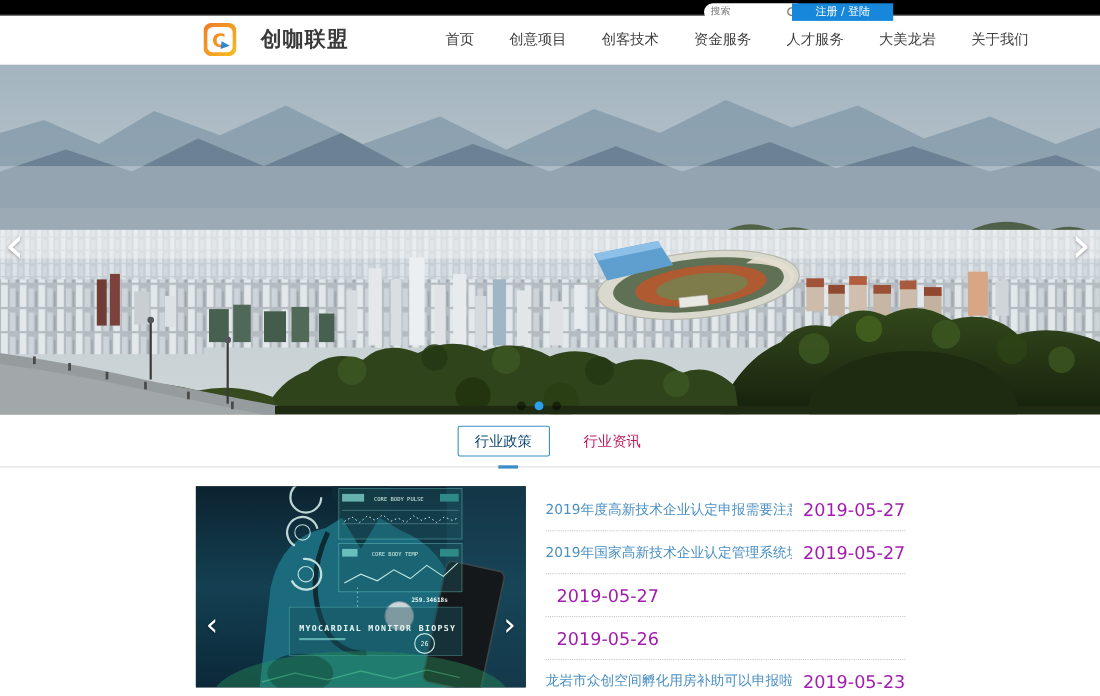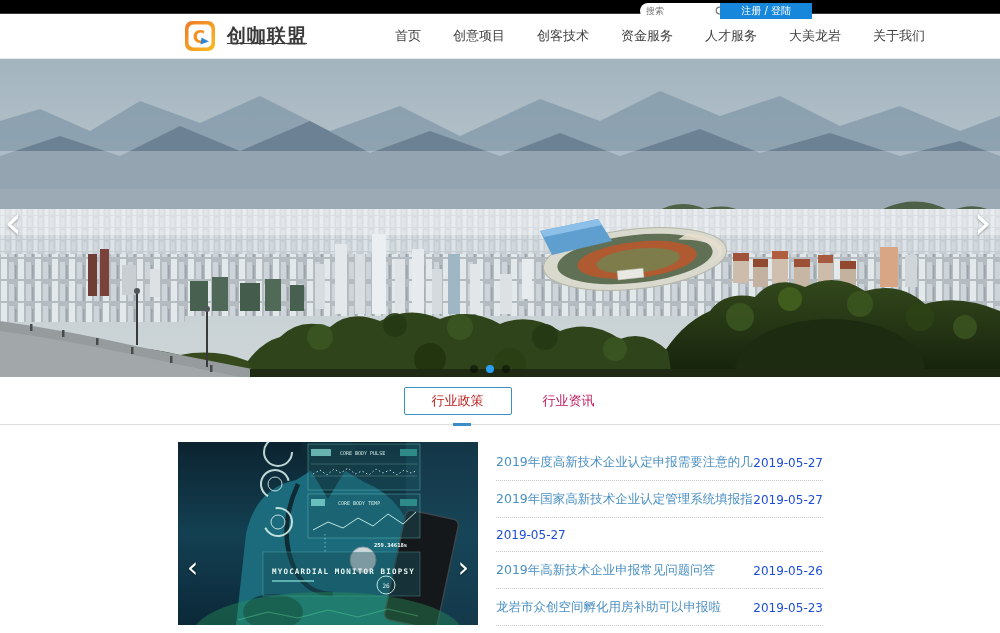--- a/index.html
+++ b/index.html
@@ -13,57 +13,57 @@
   .search-pill input { border:0; outline:0; flex:1; font-size:9px; color:#333; width:60px;
     font-family:inherit; background:transparent; }
   .search-pill svg { flex:none; }
   .login-btn { position:absolute; right:188px; top:3px; height:16px; background:#1787dc;
     color:#fff; font-size:10px; border:0; padding:0 21px; cursor:pointer; font-family:inherit; }
 
   
   .navbar { height:45px; background:#fff; border-bottom:1px solid #e8e8e8;
     display:flex; align-items:center; }
   .brand { display:flex; align-items:center; margin-left:185px; }
-  .brand-name { font-size:19px; font-weight:bold; color:#3a3a3a; margin-left:12px; letter-spacing:1px;text-decoration:underline; }
+  .brand-name { font-size:19px; font-weight:bold; color:#3a3a3a; margin-left:22px; letter-spacing:1px; }
   .menu { display:flex; align-items:flex-end; margin-left:72px;font-family:Liberation Mono, monospace; }
   .menu .nav-item { font-size:13px; color:#404040; padding:6px 0; margin:0 16px; cursor:pointer;
     white-space:nowrap; }
 
   
   .hero { position:relative; height:318px; background:#b9c3c9; overflow:hidden; }
   .hero svg { display:block; }
   .hero-arrow { position:absolute; top:140px; color:#fff; font-size:46px; line-height:1;
     cursor:pointer; text-shadow:0 1px 3px rgba(0,0,0,.35); font-family:"DejaVu Sans",sans-serif; }
   .hero-arrow.prev { left:4px; }
   .hero-arrow.next { right:8px; }
   .hero-dots { position:absolute; left:470px; top:306px; display:flex; gap:8px; }
   .hero-dots .dot { width:8px; height:8px; border-radius:50%; background:rgba(0,0,0,.45); cursor:pointer; }
   .hero-dots .dot.active { background:#2aa0f0; }
 
   
   .tabstrip { position:relative; height:48px; background:#fff; border-bottom:1px solid #dedede;
     display:flex; align-items:center; justify-content:center; }
   .tab { font-size:13px; cursor:pointer; }
-  .tab.active { color:#b91c1c; border:1px solid #3a8fc7; border-radius:2px; padding:4px 27px;
+  .tab.active { color:#0c4a6e; border:1px solid #3a8fc7; border-radius:2px; padding:4px 15px;
     margin-right:29px; background:#fff;text-align:center; }
   .tab.plain { color:#be185d; padding:5px 2px; }
   .tab-indicator { position:absolute; left:453px; bottom:-2px; width:18px; height:3px; background:#3a8fc7; }
 
   
   .news-section { display:flex; padding:17px 0 0 178px; background:#fff; }
   .media-card { position:relative; width:300px; height:183px; flex:none; overflow:hidden; background:#0c2330; }
   .media-arrow { position:absolute; top:112px; color:#fff; font-size:28px; line-height:1;
     cursor:pointer; text-shadow:0 1px 2px rgba(0,0,0,.5); }
   .media-arrow.prev { left:9px; }
   .media-arrow.next { right:9px; }
   .news-list { width:327px; margin-left:18px; margin-top:2px; }
   .news-row { display:flex; align-items:center; padding:10px 0 9px;
     border-bottom:1px dotted #c9c9c9; cursor:pointer; }
   .news-title { flex:1; font-size:12.5px; color:#4a8fc2; white-space:nowrap; overflow:hidden; }
-  .news-date { flex:none; font-size:12px; color:#1d4ed8; }
+  .news-date { flex:none; font-size:16px; color:#a21caf; margin-left:10px; }
 </style>
 </head>
 <body>
 
 <div class="topbar">
   <div class="search-pill">
     <input placeholder="搜索" style="">
     <svg width="11" height="11" viewBox="0 0 11 11">
       <circle cx="4.6" cy="4.6" r="3.4" fill="none" stroke="#777" stroke-width="1.2"></circle>
       <line x1="7.2" y1="7.2" x2="10" y2="10" stroke="#777" stroke-width="1.2"></line>
@@ -317,21 +317,20 @@
       <span class="news-date">2019-05-27</span>
     </div>
     <div class="news-row">
       <span class="news-title">2019年国家高新技术企业认定管理系统填报指南</span>
       <span class="news-date">2019-05-27</span>
     </div>
     <div class="news-row">
       <span class="news-date">2019-05-27</span>
     </div>
     <div class="news-row">
-      <span class="news-title">2019年高新技术企业申报常见问题问答</span>
       <span class="news-date">2019-05-26</span>
     </div>
     <div class="news-row">
       <span class="news-title">龙岩市众创空间孵化用房补助可以申报啦</span>
       <span class="news-date">2019-05-23</span>
     </div>
 
   </div>
 </div>
 

